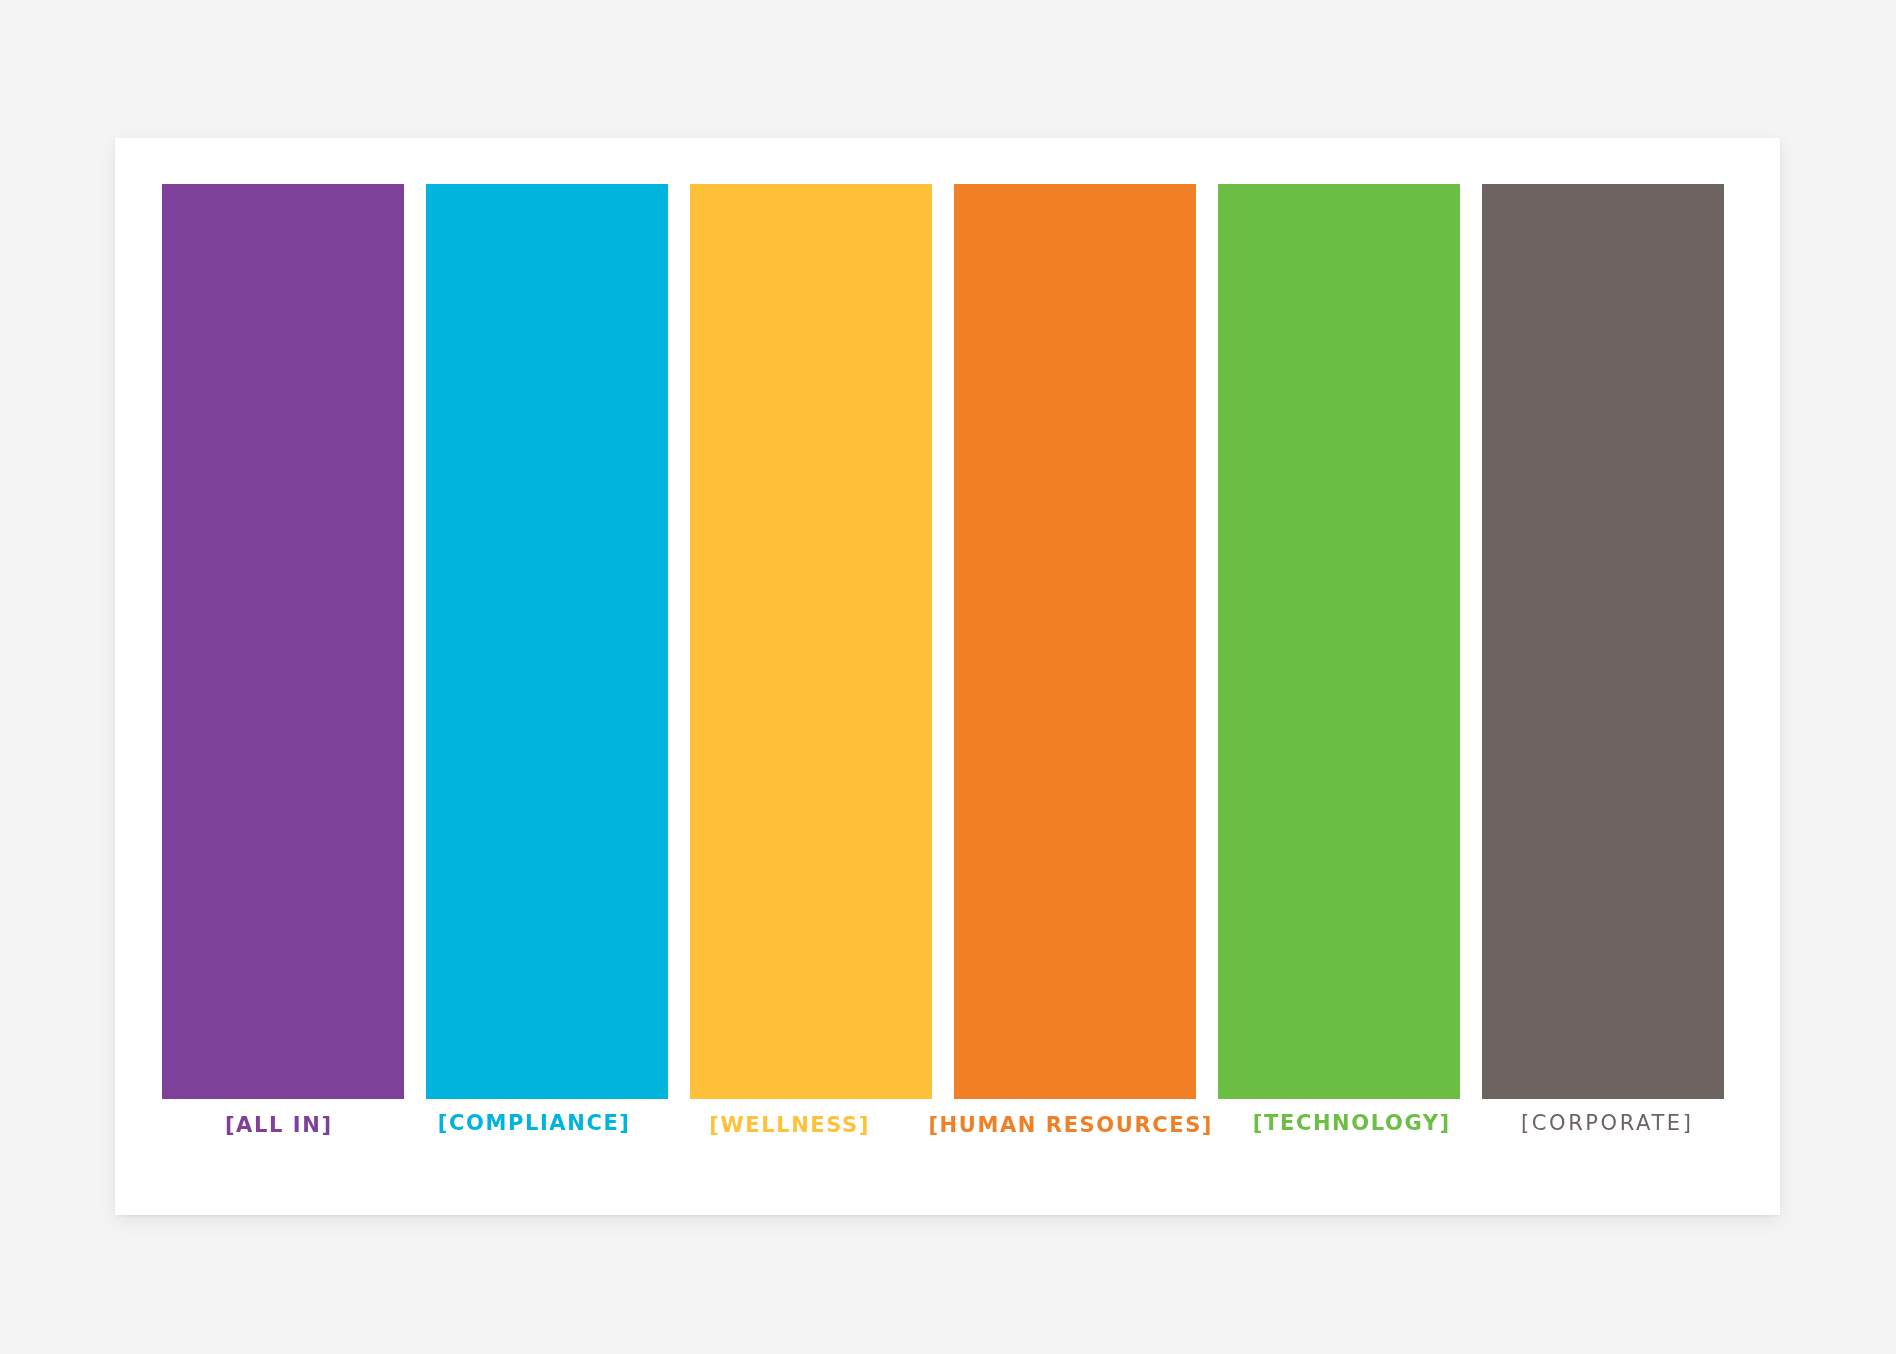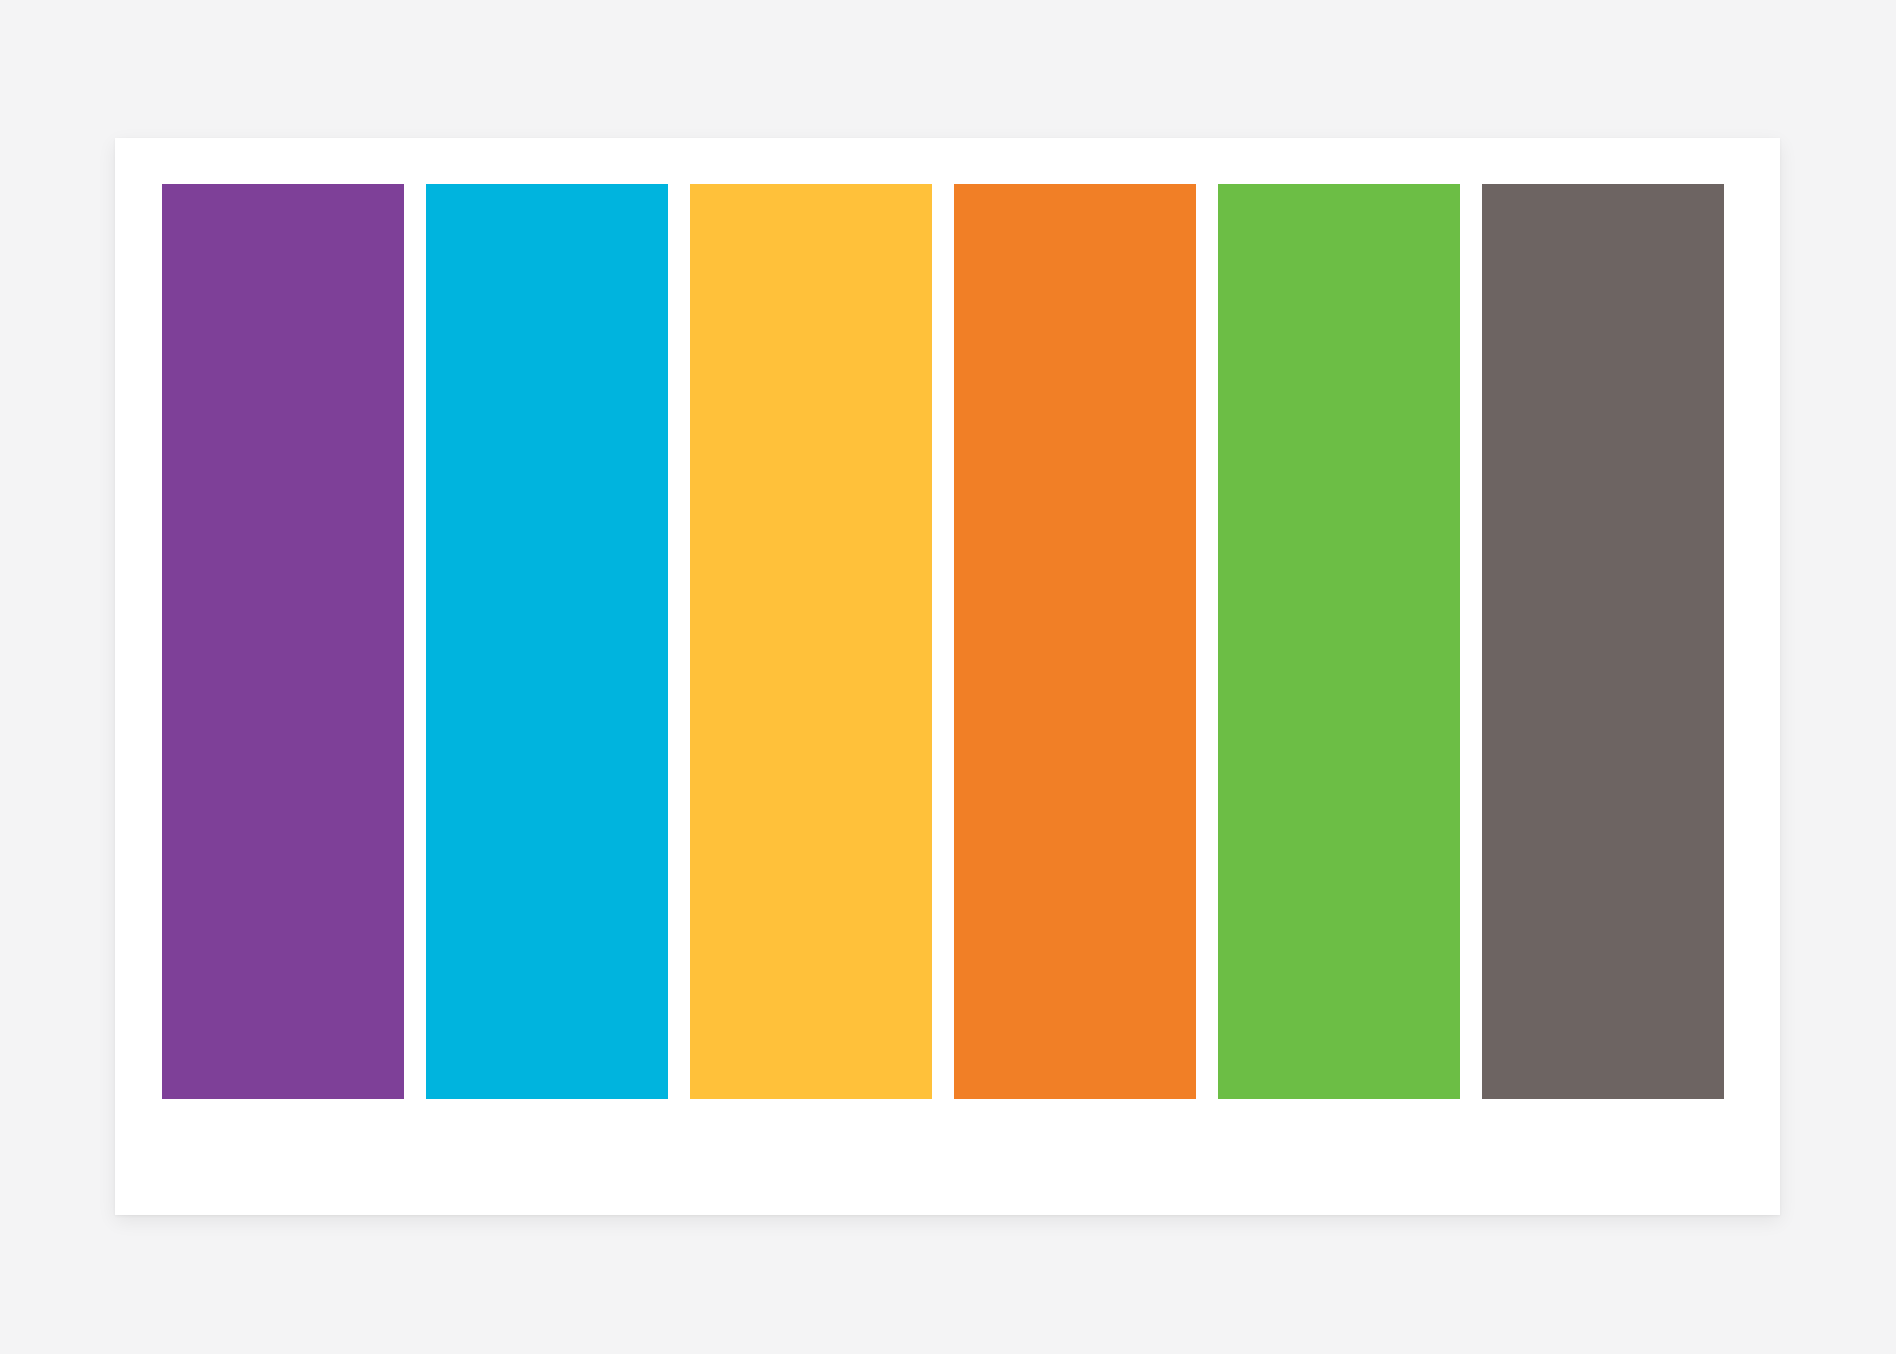--- a/index.html
+++ b/index.html
@@ -122,15 +122,42 @@
       <div class="swatch-col">
         <div class="swatch" style="background-color: rgb(108, 190, 69);"></div>
       </div>
 
       <div class="swatch-col">
         <div class="swatch" style="background-color: rgb(109, 100, 98);"></div>
       </div>
 
     </div>
 
+    <div class="captions">
+
+      <div class="caption-cell">
+        <span class="caption nudge-down" style="color: rgb(126, 64, 152);">[ALL IN]</span>
+      </div>
+
+      <div class="caption-cell">
+        <span class="caption" style="color: rgb(0, 180, 222);">[COMPLIANCE]</span>
+      </div>
+
+      <div class="caption-cell">
+        <span class="caption nudge-down" style="color: rgb(255, 193, 58);">[WELLNESS]</span>
+      </div>
+
+      <div class="caption-cell">
+        <span class="caption nudge-down" style="color: rgb(241, 127, 38);">[HUMAN RESOURCES]</span>
+      </div>
+
+      <div class="caption-cell">
+        <span class="caption" style="color: rgb(108, 190, 69);">[TECHNOLOGY]</span>
+      </div>
+
+      <div class="caption-cell">
+        <span class="caption light" style="color: rgb(109, 100, 98);">[CORPORATE]</span>
+      </div>
+
+    </div>
 
   </div>
 </div>
 
 </body></html>

